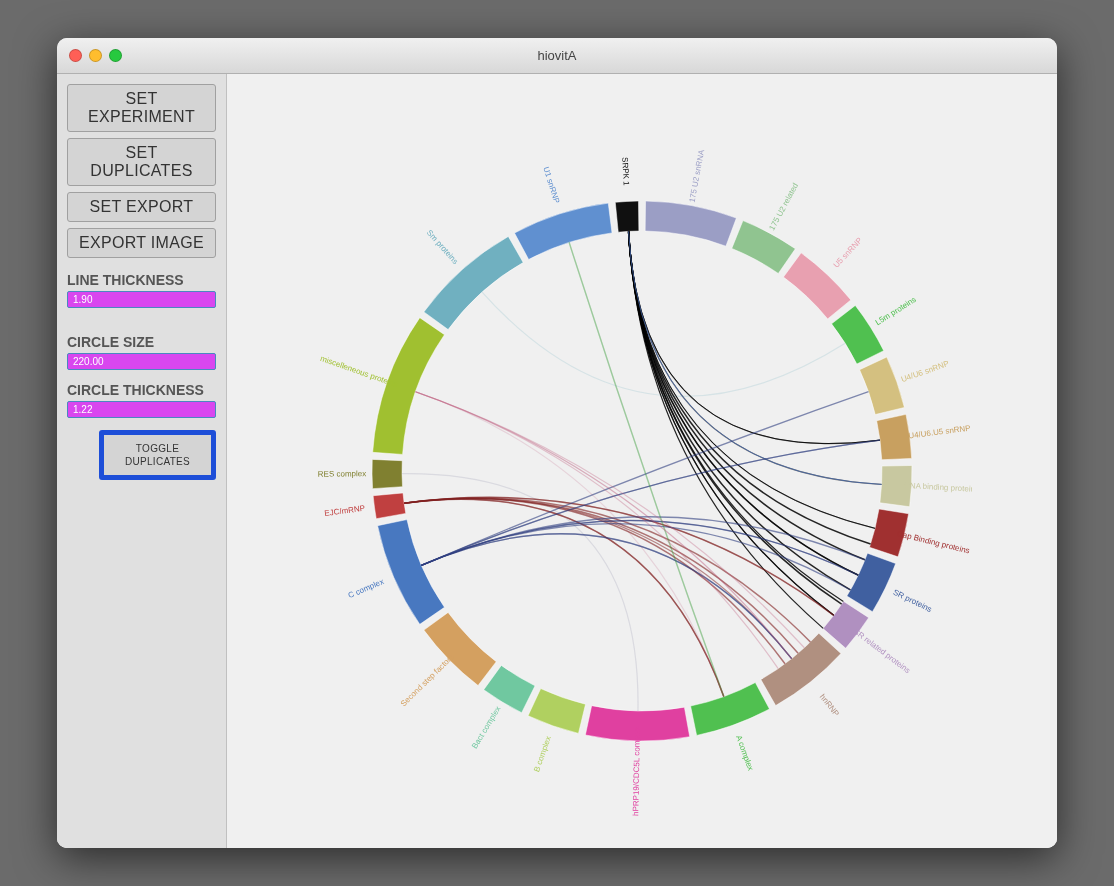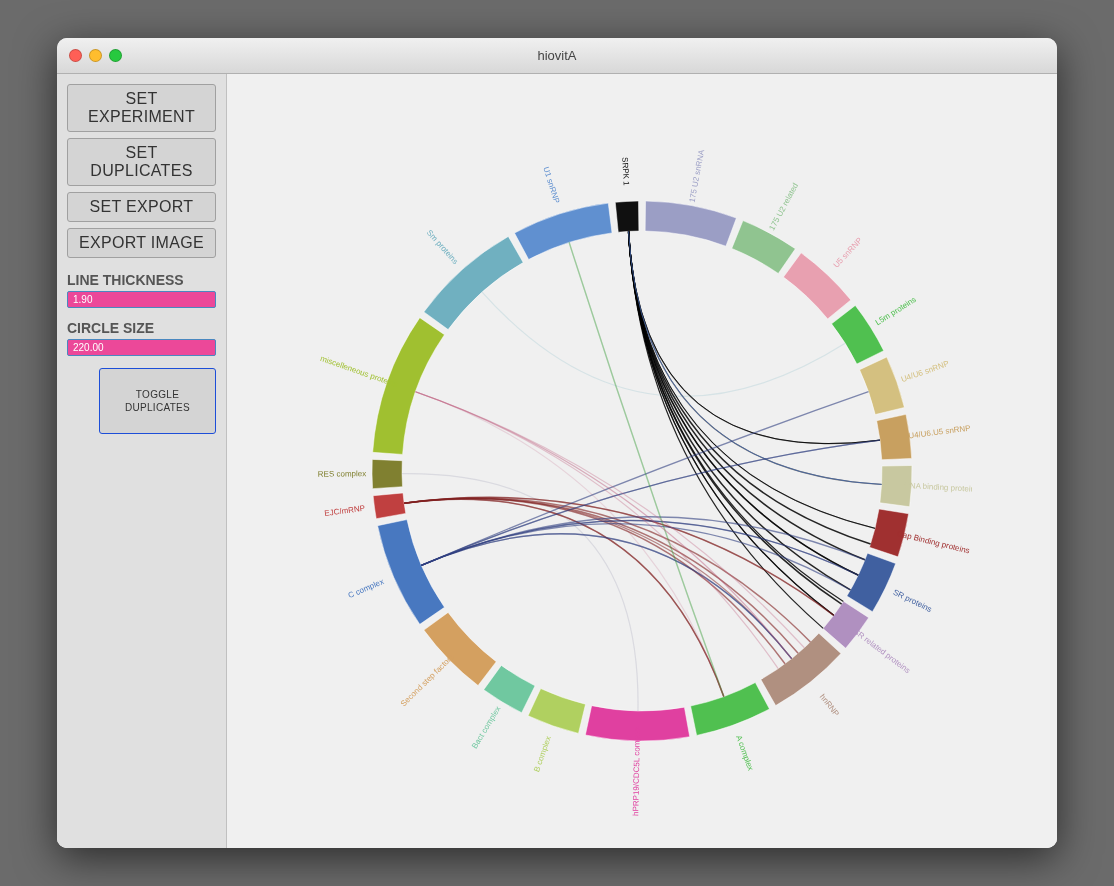--- a/index.html
+++ b/index.html
@@ -80,33 +80,33 @@
       letter-spacing: 0.3px;
     }
     .sidebar-label {
       font-size: 14px;
       color: #555;
       font-weight: 600;
       margin-top: 4px;
       margin-bottom: 1px;
     }
     .sidebar-input {
-      background: #ec4899;
+      background: #d946ef;
       border: 1px solid #4a88c0;
       border-radius: 2px;
       padding: 2px 5px;
       font-size: 10px;
       color: white;
       width: 100%;
     }
     .toggle-btn {
       background: #d4d4d4;
-      border: 1px solid #1d4ed8;
+      border: 5px solid #1d4ed8;
       border-radius: 3px;
-      padding: 19px 8px;
+      padding: 7px 8px;
       font-size: 10px;
       color: #333;
       cursor: pointer;
       text-align: center;
       font-weight: 500;
       letter-spacing: 0.3px;
       line-height: 1.3;
       margin-top: 6px;
       margin-left: 32px;
     }
@@ -143,23 +143,27 @@
   <div class="content">
     <div class="sidebar">
       <button class="sidebar-btn">SET EXPERIMENT</button>
       <button class="sidebar-btn">SET DUPLICATES</button>
       <button class="sidebar-btn">SET EXPORT</button>
       <button class="sidebar-btn">EXPORT IMAGE</button>
       <div style="margin-top:4px">
         <div class="sidebar-label">LINE THICKNESS</div>
         <input class="sidebar-input" type="text" value="1.90" style="">
       </div>
-      <div style="margin-top:2px">
+      <div style="margin-top:16px">
         <div class="sidebar-label">CIRCLE SIZE</div>
         <input class="sidebar-input" type="text" value="220.00" style="">
+      </div>
+      <div style="margin-top:2px">
+        <div class="sidebar-label">CIRCLE THICKNESS</div>
+        <input class="sidebar-input" type="text" value="1.22" style="">
       </div>
       <button class="toggle-btn">TOGGLE DUPLICATES</button>
     </div>
     <div class="main-area">
       <div class="chord-container">
         <svg class="chord-svg" viewBox="0 0 660 720">
 
         <path d="M 333.53419080426306 100.0231315550181 A 270 270 0 0 1 424.39833301993235 117.03961827381357 L 413.90962935105097 145.14632735450095 A 240 240 0 0 0 333.1415029371227 130.02056138223833 Z" fill="#9b9ec5" stroke="#fff" stroke-width="0.5"></path>
             <path d="M 430.9877159052436 119.5973617626168 A 270 270 0 0 1 483.34551667823 147.7722957984611 L 466.30712593620444 172.4642629319654 A 240 240 0 0 0 419.7668585824388 147.41987712232606 Z" fill="#90c490" stroke="#fff" stroke-width="0.5"></path>
             <path d="M 489.11021212501515 151.86256534576034 A 270 270 0 0 1 538.8728833641355 198.90903415097506 L 515.664785212565 217.91914146753336 A 240 240 0 0 0 471.43129966668016 176.1000580851203 Z" fill="#e8a0b0" stroke="#fff" stroke-width="0.5"></path>

